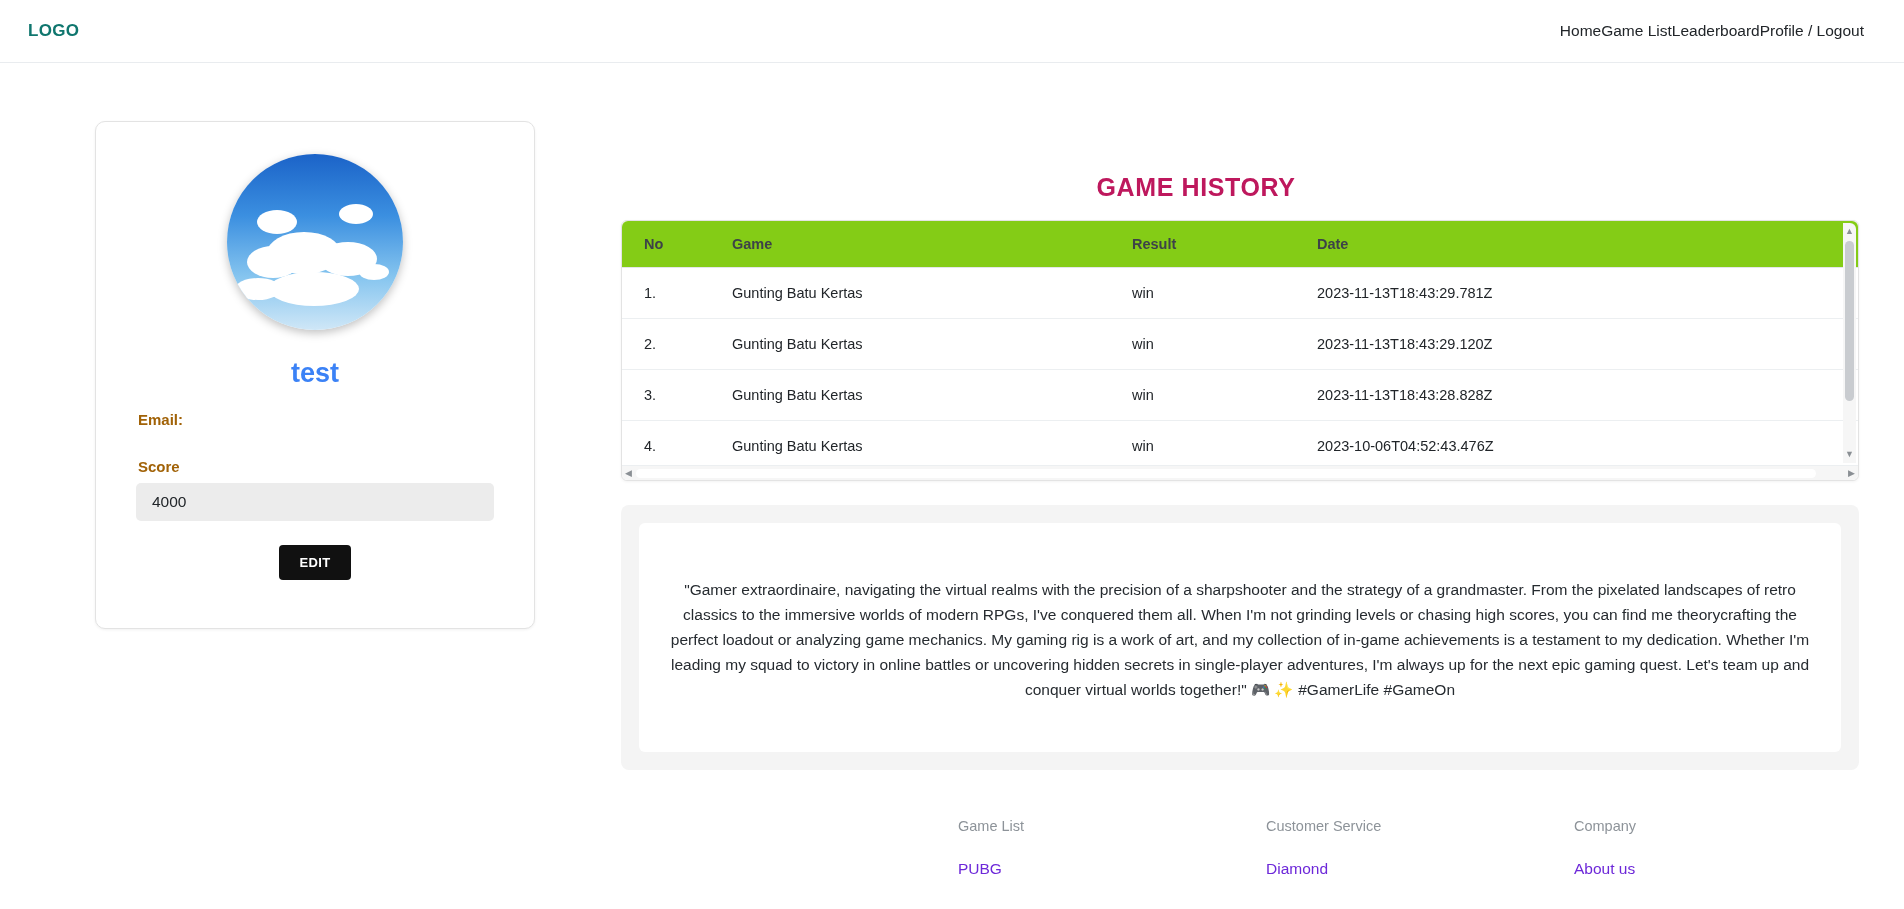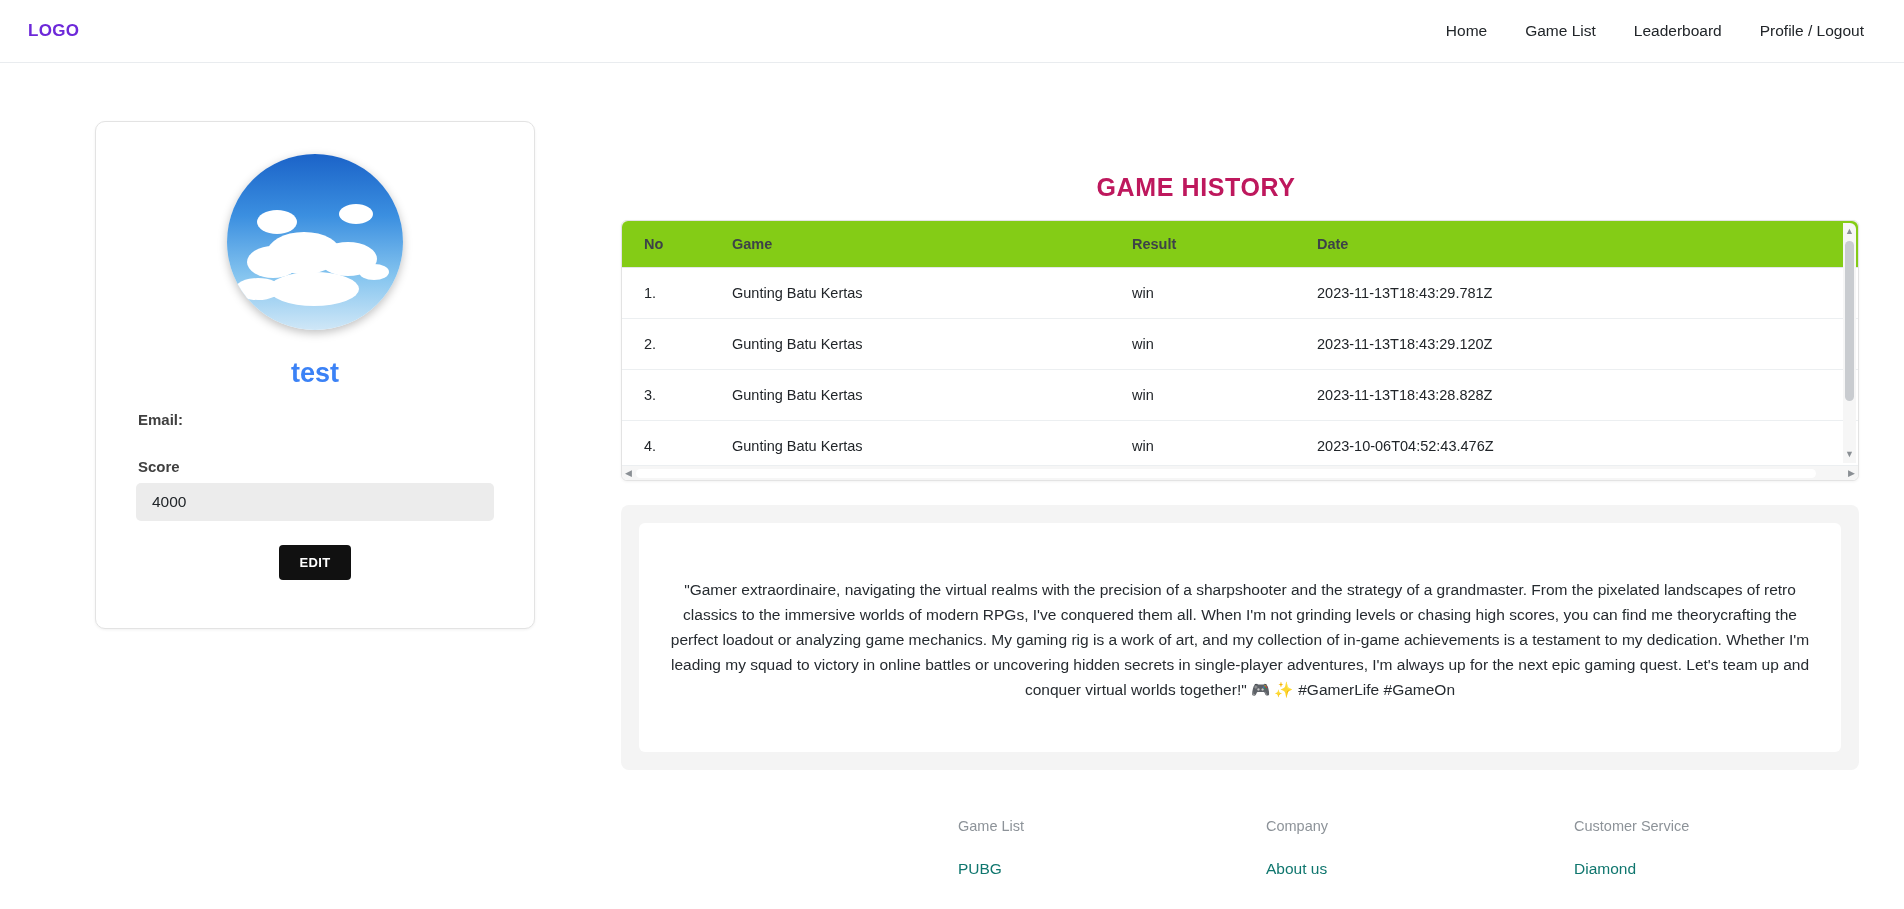--- a/index.html
+++ b/index.html
@@ -19,26 +19,25 @@
     display: flex;
     align-items: center;
     justify-content: space-between;
     padding: 0 28px;
     border-bottom: 1px solid #e9ecef;
   }
   .logo {
     font-size: 17px;
     font-weight: bold;
     letter-spacing: 0.3px;
-    color: #6d28d9;
+    color: #0f766e;
   }
   .nav-links {
     display: flex;
     align-items: flex-end;
-    gap: 38px;
     padding-right: 12px;
   }
   .nav-link {
     font-size: 15.5px;
     color: #212529;
     text-decoration: none;
     cursor: pointer;
   }
 
   
@@ -94,21 +93,21 @@
   .profile-name {
     text-align: center;
     font-size: 27px;
     font-weight: bold;
     margin: 28px 0 22px 0;
     color: #3b82f6;
   }
   .field-label {
     font-size: 15px;
     font-weight: bold;
-    color: #404040;
+    color: #a16207;
     margin: 0 0 8px 2px;
   }
   .field-box {
     background: #ececec;
     border: none;
     border-radius: 5px;
     height: 38px;
     line-height: 38px;
     padding: 0 16px;
     font-size: 15.5px;
@@ -266,21 +265,21 @@
     padding-left: 958px;
   }
   .footer-col { width: 308px; }
   .footer-head {
     font-size: 14.5px;
     color: #8d9399;
     margin-bottom: 26px;
   }
   .footer-item {
     font-size: 15.5px;
-    color: #0f766e;
+    color: #6d28d9;
     cursor: pointer;
   }
 </style>
 </head>
 <body>
 
 <div class="navbar">
   <div class="logo">LOGO</div>
   <div class="nav-links">
     <a class="nav-link">Home</a>
@@ -390,21 +389,21 @@
   </div>
 </div>
 
 <div class="footer">
   <div class="footer-inner">
     <div class="footer-col">
       <div class="footer-head">Game List</div>
       <div class="footer-item">PUBG</div>
     </div>
     <div class="footer-col">
+      <div class="footer-head">Customer Service</div>
+      <div class="footer-item">Diamond</div>
+    </div>
+    <div class="footer-col">
       <div class="footer-head">Company</div>
       <div class="footer-item">About us</div>
     </div>
-    <div class="footer-col">
-      <div class="footer-head">Customer Service</div>
-      <div class="footer-item">Diamond</div>
-    </div>
   </div>
 </div>
 
 </body></html>

